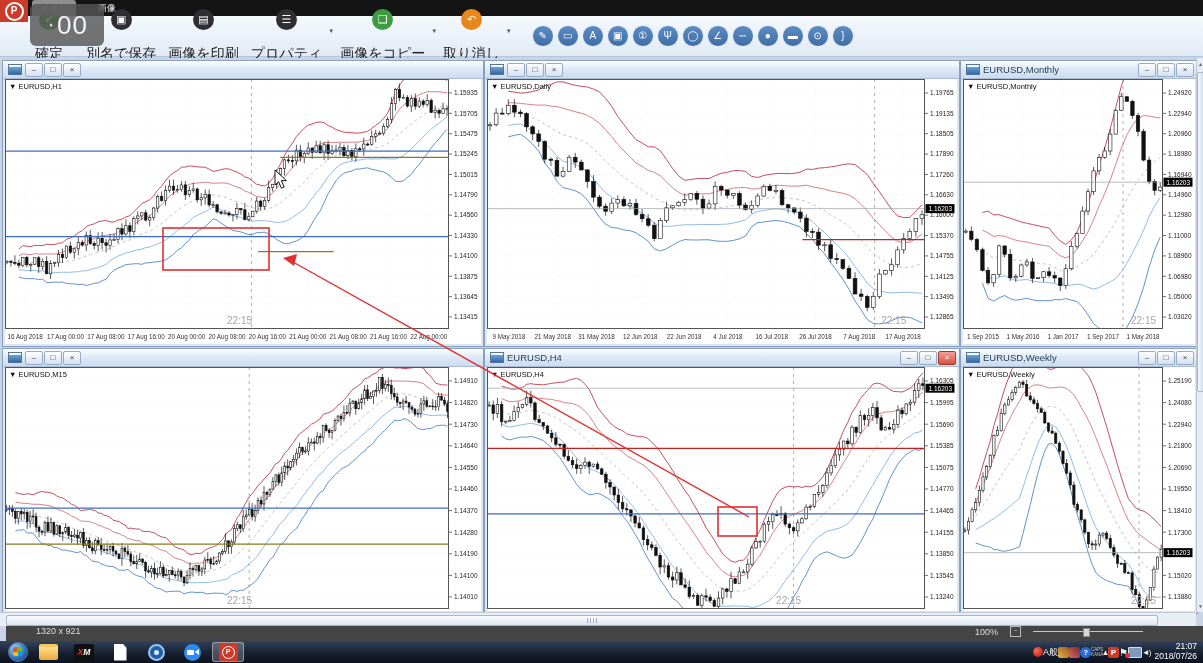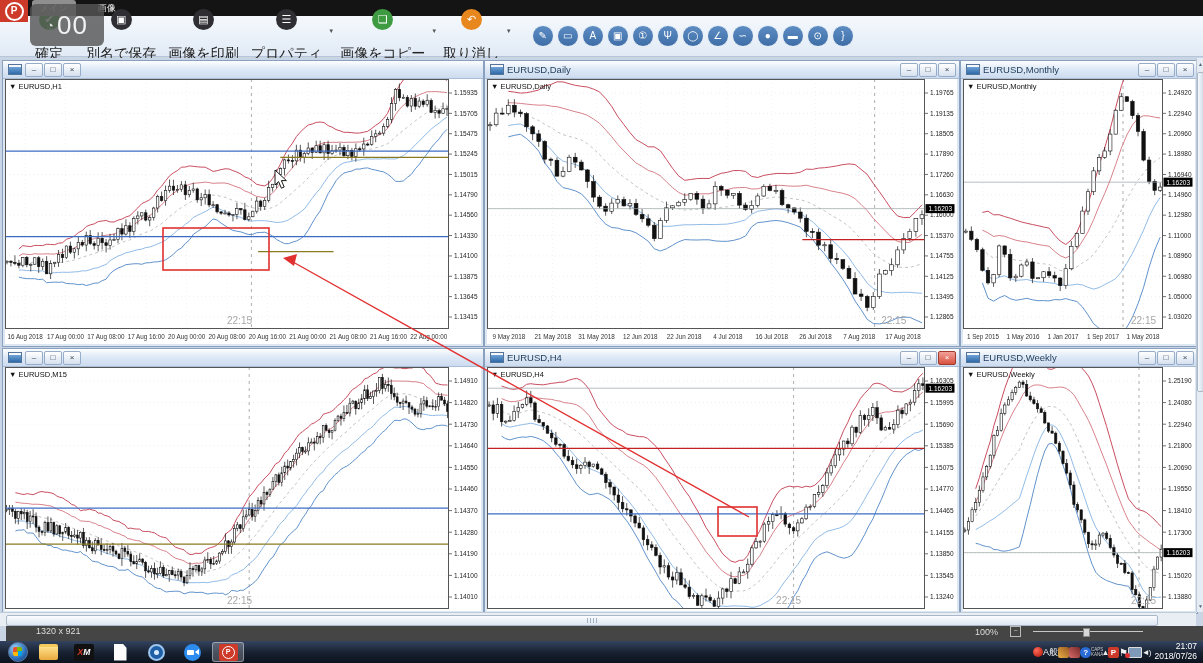--- a/index.html
+++ b/index.html
@@ -482,21 +482,20 @@
           <text x="343.09090909090907" y="259.5" font-size="6.3" fill="#333" text-anchor="middle" font-family="Liberation Sans, sans-serif">21 Aug 08:00</text>
           <text x="383.45454545454544" y="259.5" font-size="6.3" fill="#333" text-anchor="middle" font-family="Liberation Sans, sans-serif">21 Aug 16:00</text>
           <text x="423.8181818181818" y="259.5" font-size="6.3" fill="#333" text-anchor="middle" font-family="Liberation Sans, sans-serif">22 Aug 00:00</text>
         </svg>
     </div>
   </div>
 
   <div class="window" style="left:484px;top:2px;width:474px;height:285px">
     <div class="titlebar">
       <span class="ticon"></span>
-      <span class="ttext">EURUSD,Daily</span>
       <span class="wbtns">
         <span class="wbtn">–</span>
         <span class="wbtn">□</span>
         <span class="wbtn">×</span>
       </span>
     </div>
     <div class="chart-body">
       <svg id="chart-svg-1" width="468" height="263" viewBox="0 0 468 263">
           <clipPath id="cp1">
             <rect x="0" y="0" width="438" height="250"></rect>

